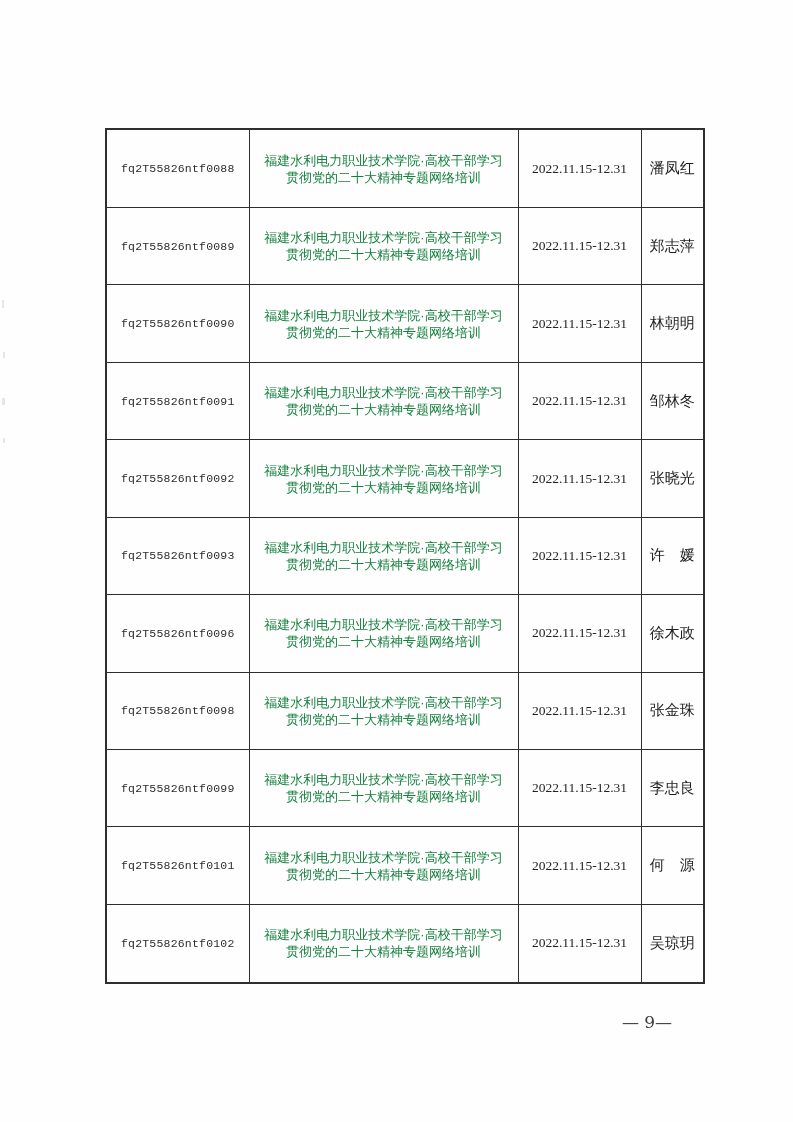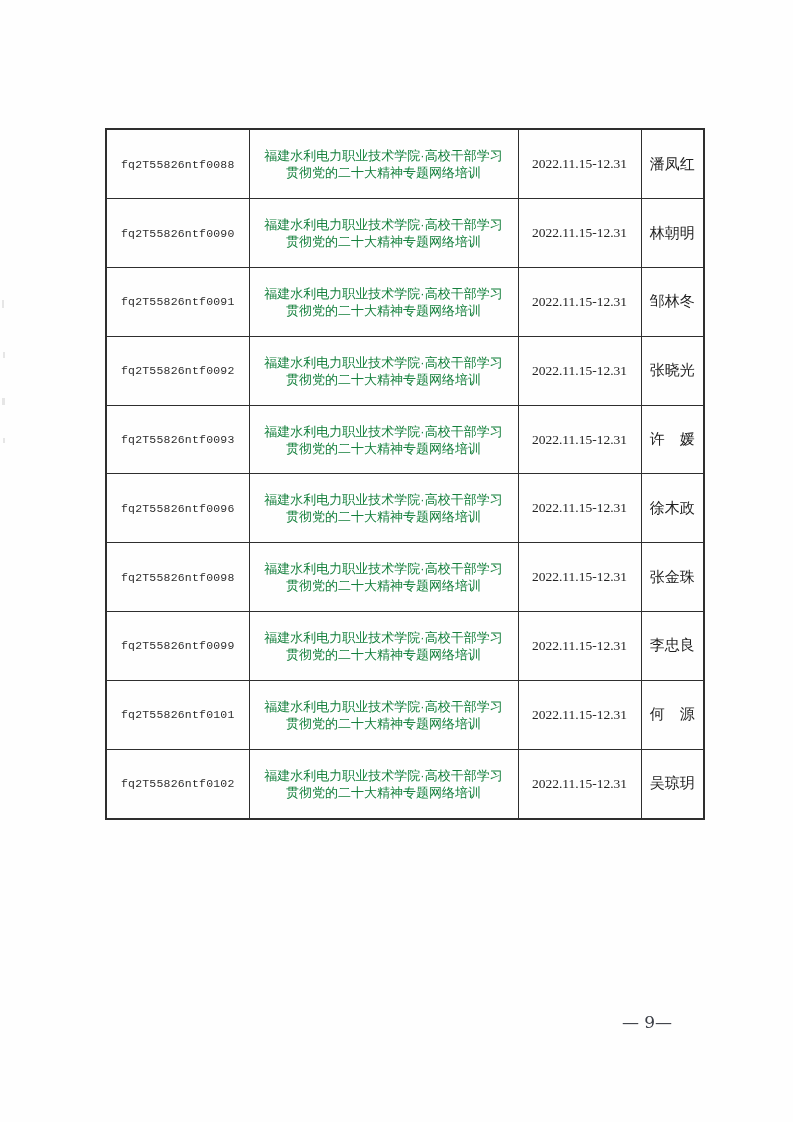--- a/index.html
+++ b/index.html
@@ -23,21 +23,21 @@
   .m1 { left: 2px; top: 300px; width: 2px; height: 8px; }
   .m2 { left: 3px; top: 352px; width: 2px; height: 6px; }
   .m3 { left: 2px; top: 398px; width: 3px; height: 7px; }
   .m4 { left: 3px; top: 438px; width: 2px; height: 5px; }
 
   table.training {
     position: absolute;
     left: 105px;
     top: 128px;
     width: 598px;
-    height: 692px;
+    height: 856px;
     border-collapse: collapse;
     table-layout: fixed;
     border: 2px solid #2e2e2e;
   }
   table.training td {
     border: 1.5px solid #2e2e2e;
     padding: 0;
     text-align: center;
     vertical-align: middle;
     overflow: hidden;
@@ -102,20 +102,29 @@
       <tr>
     <td class="code">fq2T55826ntf0088</td>
     <td class="course">
       <span class="line">福建水利电力职业技术学院·高校干部学习</span>
       <span class="line">贯彻党的二十大精神专题网络培训</span>
     </td>
     <td class="date">2022.11.15-12.31</td>
     <td class="pname">潘凤红</td>
   </tr>
       <tr>
+    <td class="code">fq2T55826ntf0089</td>
+    <td class="course">
+      <span class="line">福建水利电力职业技术学院·高校干部学习</span>
+      <span class="line">贯彻党的二十大精神专题网络培训</span>
+    </td>
+    <td class="date">2022.11.15-12.31</td>
+    <td class="pname">郑志萍</td>
+  </tr>
+      <tr>
     <td class="code">fq2T55826ntf0090</td>
     <td class="course">
       <span class="line">福建水利电力职业技术学院·高校干部学习</span>
       <span class="line">贯彻党的二十大精神专题网络培训</span>
     </td>
     <td class="date">2022.11.15-12.31</td>
     <td class="pname">林朝明</td>
   </tr>
       <tr>
     <td class="code">fq2T55826ntf0091</td>

